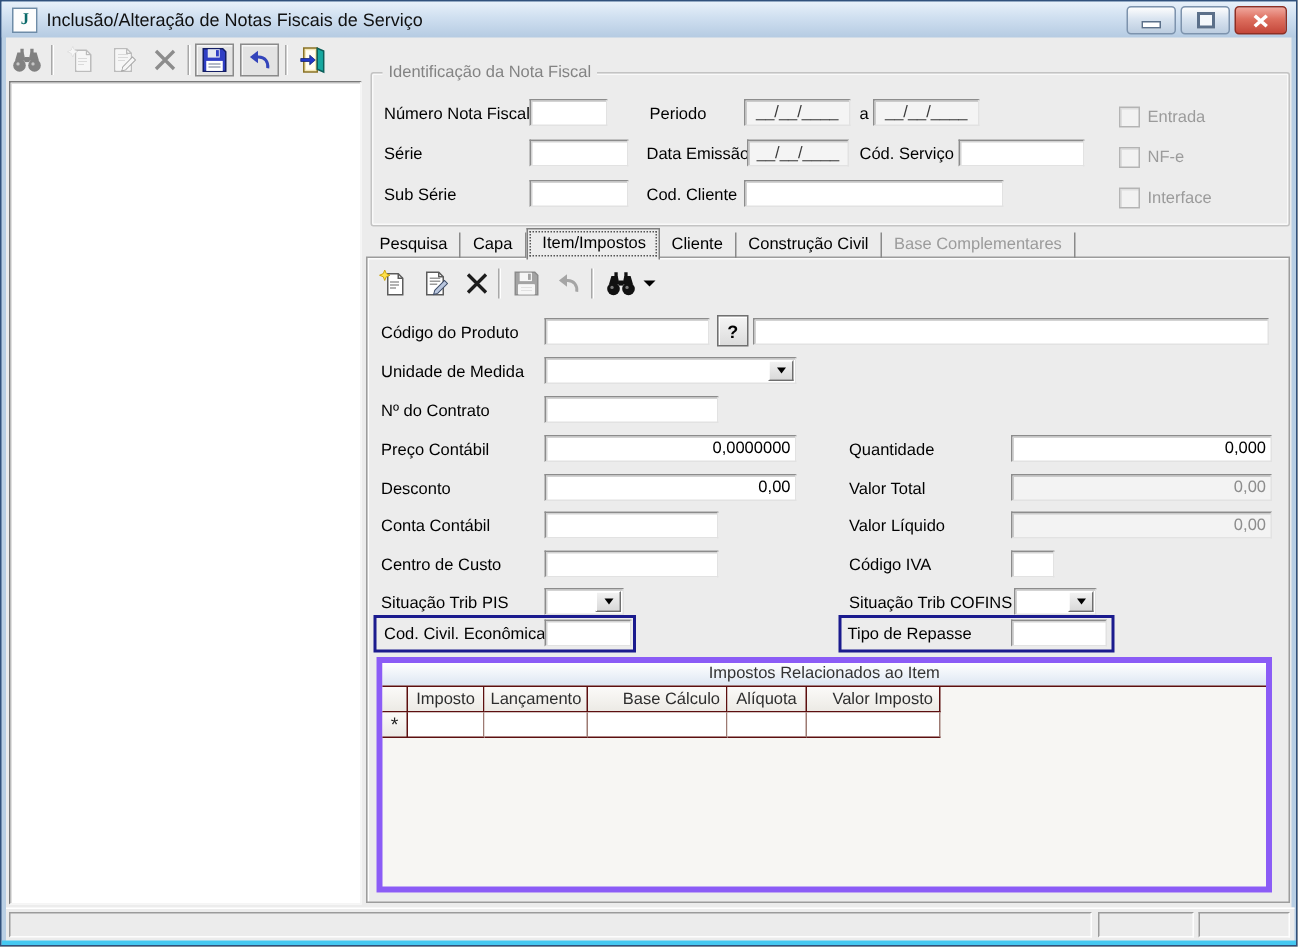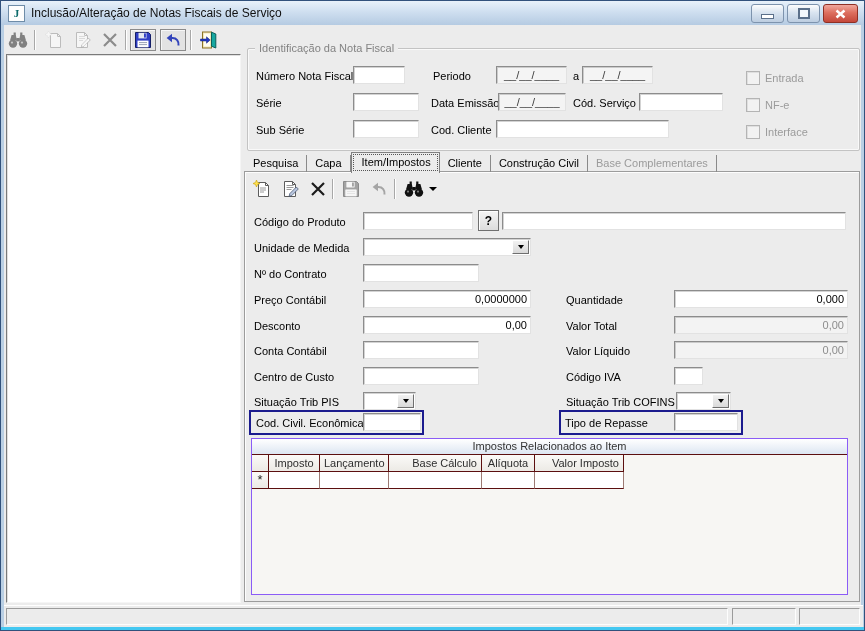--- a/index.html
+++ b/index.html
@@ -61,21 +61,21 @@
   .tab{height:17px;line-height:17px;padding:0 8px;border-right:1px solid #8a8a8a;white-space:nowrap;}
   .tab.active{height:20px;line-height:19px;border:1px solid #808080;border-bottom:none;background:#ececec;
       outline:1px dotted #555;outline-offset:-3px;margin-bottom:-1px;padding-left:10px;}
   .tab.dis{color:#9b9b9b;}
   .tabpage{position:absolute;left:243px;top:170px;width:616px;height:431px;background:#ececec;
       border:1px solid #9c9c9c;box-sizing:border-box;box-shadow:inset 1px 1px 0 #fdfdfd;}
   
   .bluebox{position:absolute;border:2px solid #1b1b8e;background:#ececec;box-sizing:border-box;}
   
   .grid{position:absolute;left:250px;top:437px;width:597px;height:157px;background:#f7f6f3;
-      border:1px solid #8b5cf6;box-sizing:border-box;}
+      border:4px solid #8b5cf6;box-sizing:border-box;}
   .grid-caption{height:15px;line-height:15px;text-align:center;color:#333;
       background:linear-gradient(#ffffff,#dde6f2);border-bottom:1px solid #5c0f0f;}
   .ghead{display:flex;height:17px;}
   .gh{box-sizing:border-box;border-right:1px solid #5c0f0f;border-bottom:1px solid #5c0f0f;
       background:linear-gradient(#fbfaf8,#eceae5);line-height:16px;padding:0 4px;color:#2e2e2e;white-space:nowrap;overflow:hidden;}
   .gh.c{text-align:center;} .gh.r{text-align:right;}
   .grow{display:flex;height:17px;}
   .gc{box-sizing:border-box;border-right:1px solid #9d7a73;border-bottom:1px solid #5c0f0f;background:#fff;}
   .gc.sel{background:linear-gradient(#fbfaf8,#eceae5);border-right:1px solid #5c0f0f;
       text-align:center;font-size:13px;line-height:15px;color:#222;}

